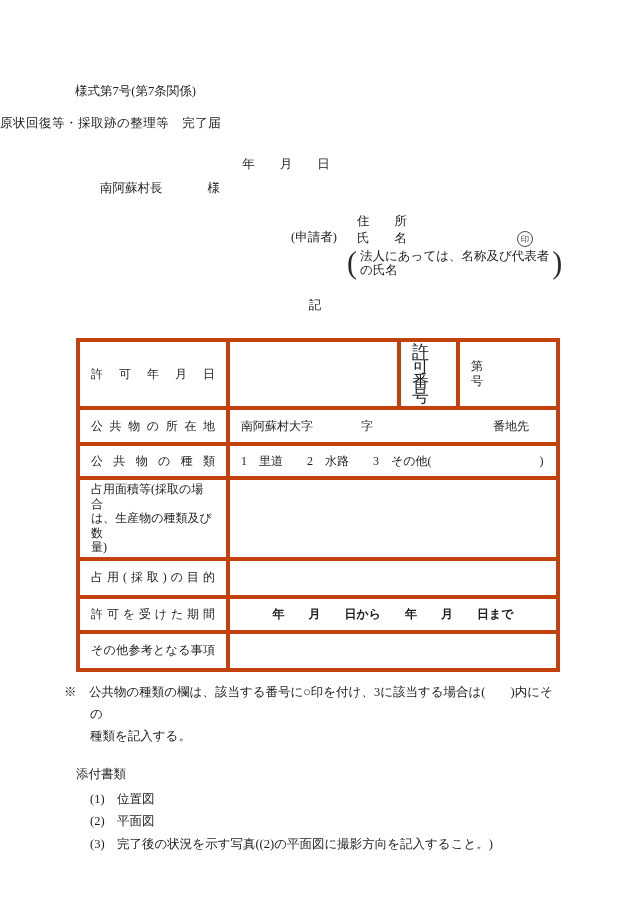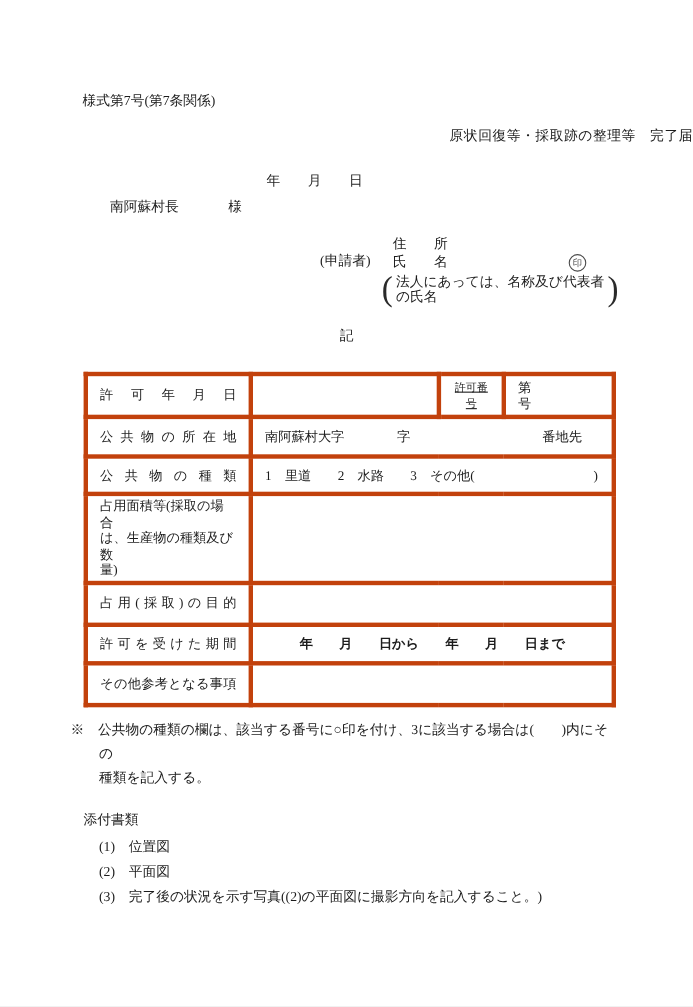--- a/index.html
+++ b/index.html
@@ -3,21 +3,21 @@
 <meta charset="utf-8">
 <style>
   html,body { margin:0; padding:0; background:#e8e8e8; }
   .page {
     width:630px; height:915px; margin:0 auto; background:#ffffff;
     position:relative; overflow:hidden; box-sizing:border-box;
     font-family:"Liberation Serif","DejaVu Serif",serif;
     color:#1c1c1c; font-size:12.5px; line-height:15px;
   }
   .form-id { margin:84px 0 0 75px; }
-  .doc-title { text-align:right; margin-top:17px; letter-spacing:0.5px; }
+  .doc-title { text-align:left; margin-top:17px; letter-spacing:0.5px; }
   .date-line { text-align:center; padding-right:58px; margin-top:26px; }
   .addressee-line { margin:9px 0 0 100px; }
   .honorific { margin-left:45px; }
 
   .applicant { margin:17px 0 0 291px; display:flex; align-items:flex-start; }
   .applicant-label { width:56px; padding-top:17px; flex:none; }
   .app-line { height:17px; line-height:17px; padding-left:10px; width:176px;
               display:flex; justify-content:flex-start; }
   .app-line.name-line { justify-content:space-between; }
   .seal {
@@ -35,21 +35,21 @@
                white-space:pre-line; }
   .record-marker { text-align:center; margin-top:20px; }
 
   table.main { margin:25px 0 0 76px; border-collapse:collapse; table-layout:fixed;
                width:480px; font-size:12px; }
   table.main td { border:4px solid #c2410c; padding:2px 11px; vertical-align:middle;
                   overflow:hidden; }
   td.lbl { padding:2px 5px; }
   td.spread { text-align:justify; text-align-last:justify; }
   td.wrap { white-space:pre-line; line-height:14.5px; }
-  td.permit-no { font-size:10px; padding:2px 1px; text-align:center;text-decoration:underline; }
+  td.permit-no { font-size:17px; padding:2px 1px; text-align:left; }
   td.center-val { text-align:center;font-weight:bold; }
   tr.r1 { height:39px; } tr.r2 { height:36px; } tr.r3 { height:34px; }
   tr.r4 { height:44px; } tr.r5 { height:38px; } tr.r6 { height:35px; }
   tr.r7 { height:38px; } tr.r8 { height:38px; }
 
   .note { margin:9px 68px 0 64px; line-height:22px; padding-left:26px;
           text-indent:-26px; white-space:pre-line; }
   .attach-heading { margin:20px 0 0 76px; }
   .attach-list { margin:6px 0 0 90px; }
   .attach-item { line-height:22.5px; }

